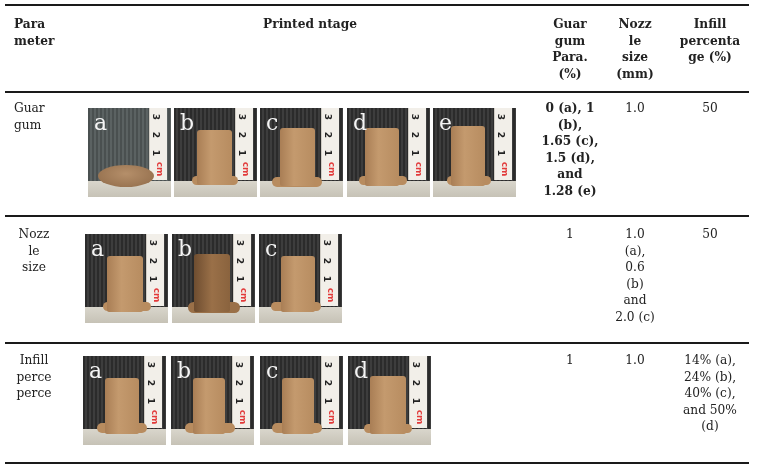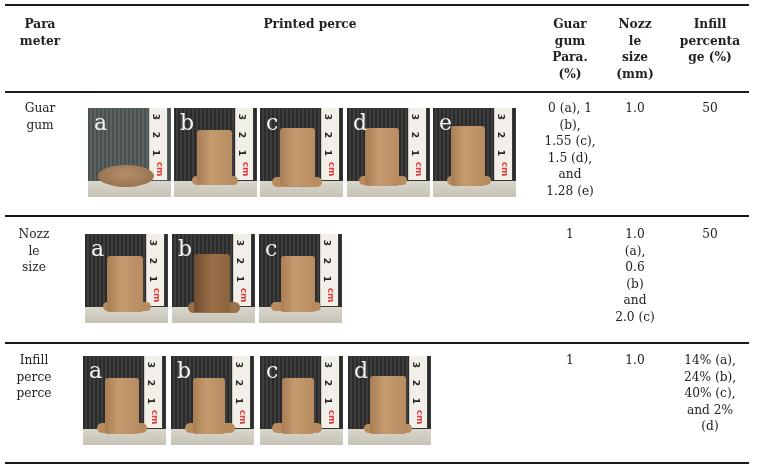--- a/index.html
+++ b/index.html
@@ -2,21 +2,21 @@
 <html><head>
 <meta charset="utf-8">
 <style>
   html, body { margin: 0; padding: 0; background: #ffffff; }
   body { width: 758px; height: 470px; position: relative; overflow: hidden;
          font-family: "DejaVu Serif", "Liberation Serif", serif; color: #222; }
   .rule { position: absolute; left: 5px; width: 744px; background: #1a1a1a; }
   .rule.thick { height: 2px; }
   .cell { position: absolute; font-size: 12.2px; line-height: 16.5px; text-align: center; }
   .hdr { font-weight: bold; }
-  .param { left: 14px; width: 52px; text-align: center; }
+  .param { left: 14px; width: 52px; text-align: left; }
   .photo { position: absolute; width: 83px; height: 89px; overflow: hidden;
            background: repeating-linear-gradient(90deg, #2b2b2b 0 2px, #3d3d3d 2px 4px); }
   .photo .floor { position: absolute; left: 0; right: 0; bottom: 0; height: 16px;
            background: linear-gradient(#d9d6cc, #c6c2b6); }
   .photo .ruler { position: absolute; right: 4px; top: 0; width: 17px; height: 72px;
            background: #f2efe9; border-left: 1px solid #d0ccc4; }
   .photo .ruler span { position: absolute; left: 3px; font-size: 9px; font-weight: bold; color: #222;
            transform: rotate(90deg); font-family: "DejaVu Sans", sans-serif; }
   .photo .ruler .m { color: #e23a3a; }
   .photo .lbl { position: absolute; left: 6px; top: 2px; font-size: 22px; color: #f4f4f4;
@@ -34,21 +34,21 @@
 <div class="rule thick" style="top:4px;"></div>
 <div class="rule thick" style="top:91px;"></div>
 <div class="rule thick" style="top:215px;"></div>
 <div class="rule thick" style="top:342px;"></div>
 <div class="rule thick" style="top:462px;"></div>
 
 <div class="cell hdr param" style="top:16px;">
   <div>Para</div>
   <div>meter</div>
 </div>
-<div class="cell hdr" style="top:16px; left:230px; width:160px;">Printed perce</div>
+<div class="cell hdr" style="top:16px; left:230px; width:160px;">Printed ntage</div>
 <div class="cell hdr" style="top:16px; left:540px; width:60px;">
   <div>Guar</div>
   <div>gum</div>
   <div>Para.</div>
   <div>(%)</div>
 </div>
 <div class="cell hdr" style="top:16px; left:612px; width:46px;">
   <div>Nozz</div>
   <div>le</div>
   <div>size</div>
@@ -118,24 +118,24 @@
       <span style="top:4px">3</span>
       <span style="top:22px">2</span>
       <span style="top:40px">1</span>
       <span class="m" style="top:56px">cm</span>
     </div>
   <div class="base" style="left:14px; bottom:12px; width:44px; height:9px;"></div>
   <div class="cyl" style="left:18px; top:18px; width:34px; height:60px;"></div>
   <div class="lbl">e</div>
 </div>
 
-<div class="cell" style="top:100px; left:538px; width:64px;">
+<div class="cell" style="top:100px; left:538px; width:64px;font-weight:bold;">
   <div>0 (a), 1</div>
   <div>(b),</div>
-  <div>1.55 (c),</div>
+  <div>1.65 (c),</div>
   <div>1.5 (d),</div>
   <div>and</div>
   <div>1.28 (e)</div>
 </div>
 <div class="cell" style="top:100px; left:612px; width:46px;">
   <div>1.0</div>
 </div>
 <div class="cell" style="top:100px; left:672px; width:76px;">
   <div>50</div>
 </div>
@@ -256,15 +256,15 @@
 <div class="cell" style="top:352px; left:538px; width:64px;">
   <div>1</div>
 </div>
 <div class="cell" style="top:352px; left:612px; width:46px;">
   <div>1.0</div>
 </div>
 <div class="cell" style="top:352px; left:672px; width:76px;">
   <div>14% (a),</div>
   <div>24% (b),</div>
   <div>40% (c),</div>
-  <div>and 2%</div>
+  <div>and 50%</div>
   <div>(d)</div>
 </div>
 
 </body></html>

